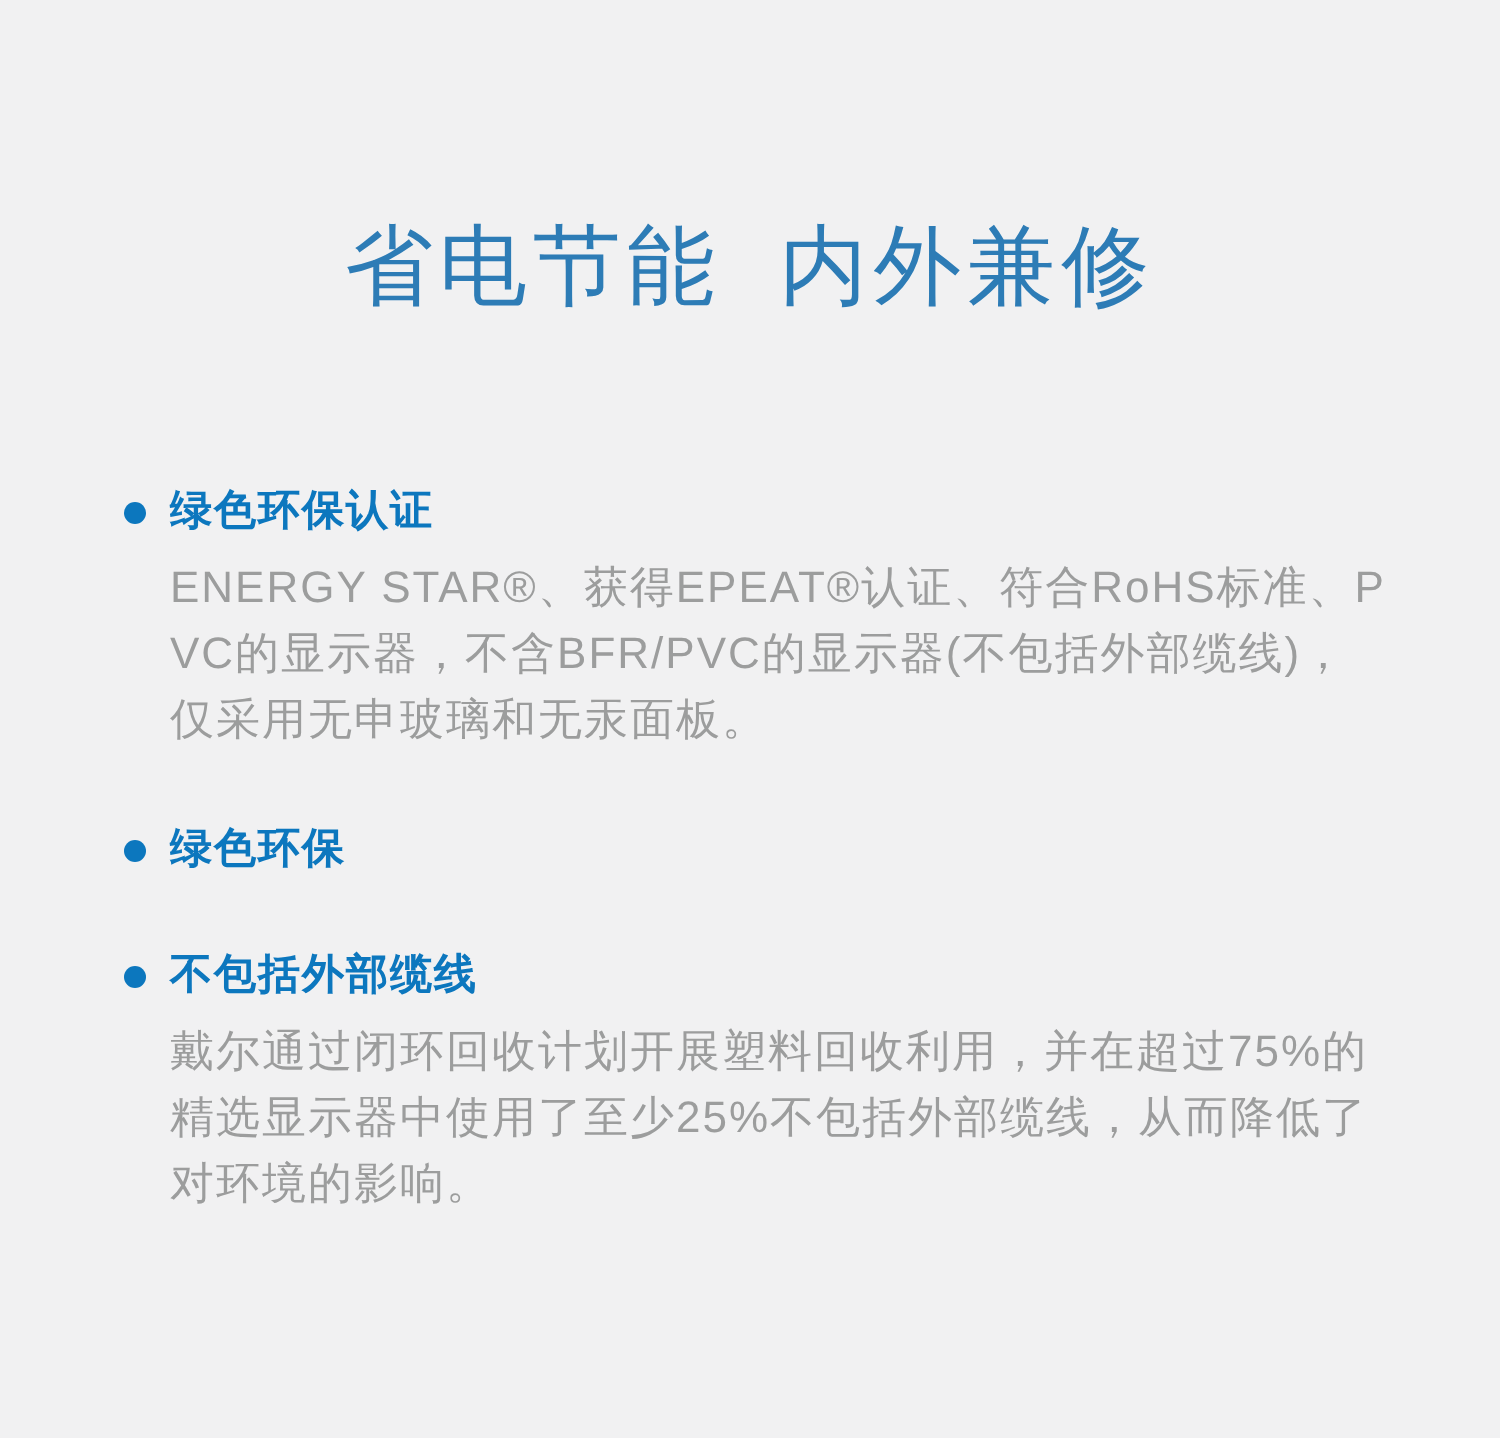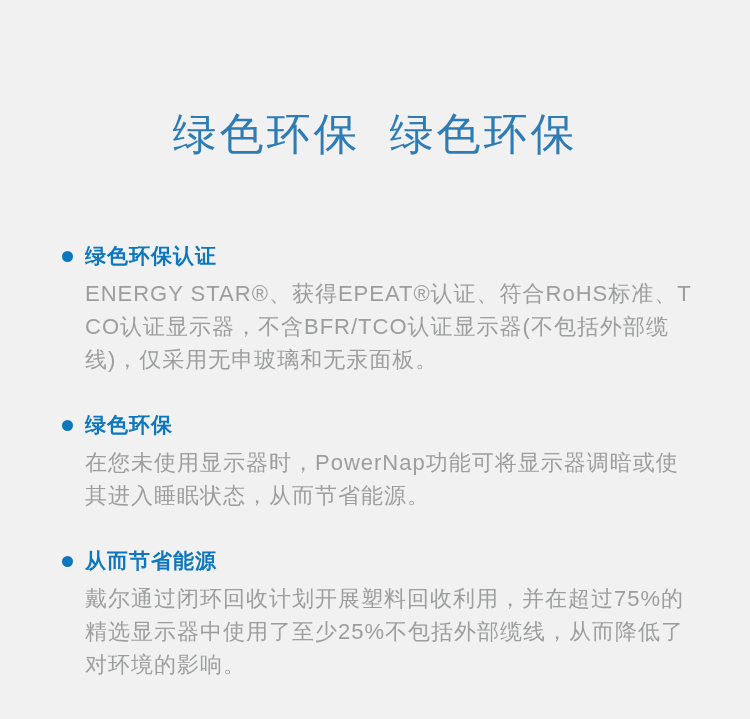--- a/index.html
+++ b/index.html
@@ -66,42 +66,41 @@
     letter-spacing: 1px;
     text-align: left;
     word-break: break-all;
   }
 </style>
 </head>
 <body>
 
 <div class="page">
 
-  <h1 class="page-title">绿色环保 绿色环保</h1>
+  <h1 class="page-title">省电节能 内外兼修</h1>
 
   <div class="sections">
 
     <div class="section">
       <div class="section-header">
         <span class="bullet"></span>
         <span class="section-heading">绿色环保认证</span>
       </div>
-      <p class="section-body">ENERGY STAR®、获得EPEAT®认证、符合RoHS标准、TCO认证显示器，不含BFR/TCO认证显示器(不包括外部缆线)，仅采用无申玻璃和无汞面板。</p>
+      <p class="section-body">ENERGY STAR®、获得EPEAT®认证、符合RoHS标准、PVC的显示器，不含BFR/PVC的显示器(不包括外部缆线)，仅采用无申玻璃和无汞面板。</p>
     </div>
 
     <div class="section">
       <div class="section-header">
         <span class="bullet"></span>
         <span class="section-heading">绿色环保</span>
       </div>
-      <p class="section-body">在您未使用显示器时，PowerNap功能可将显示器调暗或使其进入睡眠状态，从而节省能源。</p>
     </div>
 
     <div class="section">
       <div class="section-header">
         <span class="bullet"></span>
-        <span class="section-heading">从而节省能源</span>
+        <span class="section-heading">不包括外部缆线</span>
       </div>
       <p class="section-body">戴尔通过闭环回收计划开展塑料回收利用，并在超过75%的精选显示器中使用了至少25%不包括外部缆线，从而降低了对环境的影响。</p>
     </div>
 
   </div>
 </div>
 
 </body></html>

